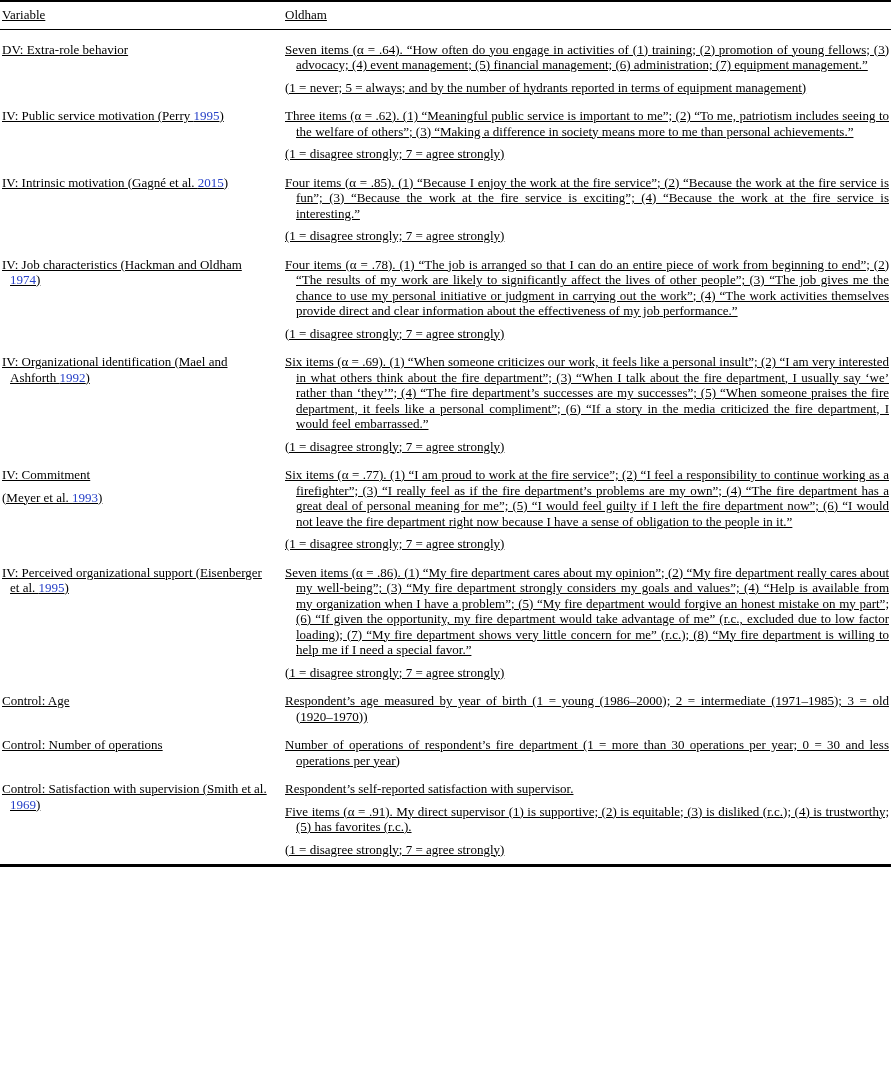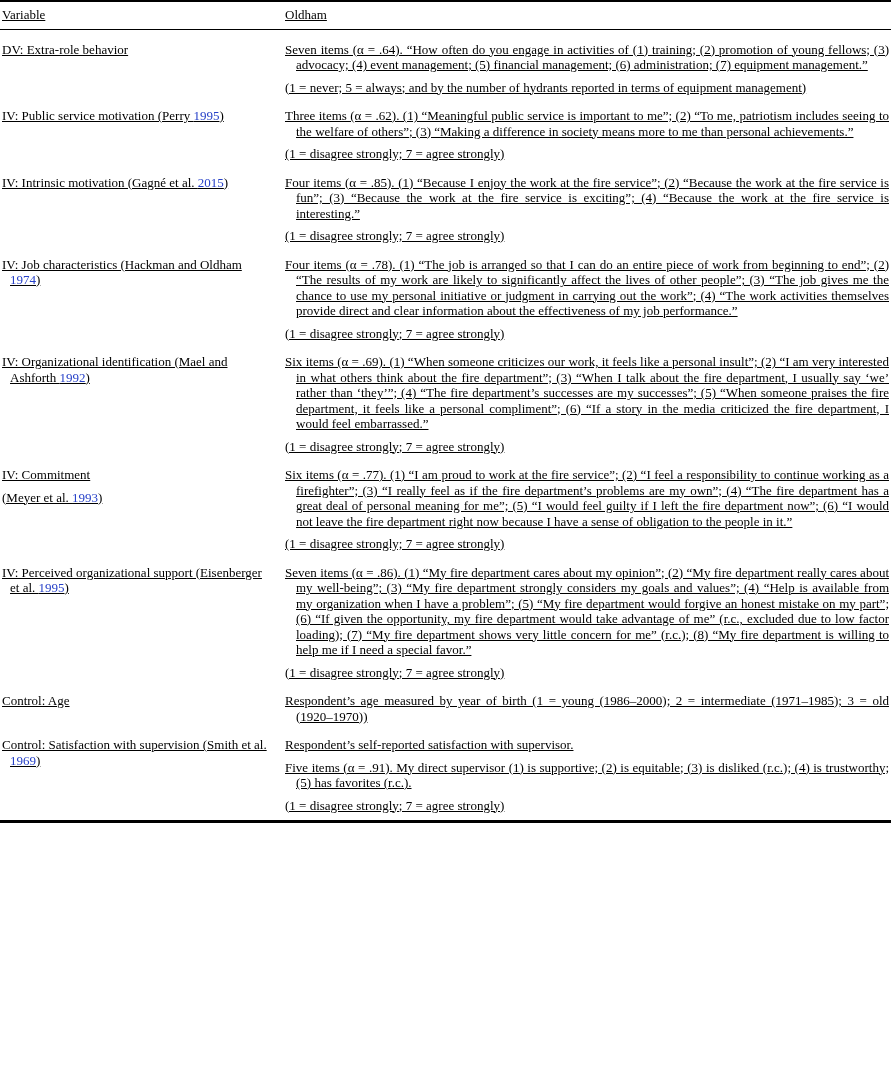--- a/index.html
+++ b/index.html
@@ -133,20 +133,28 @@
         <tr>
           <td class="var-cell">
             <p><span>Control: Age</span></p>
           </td>
           <td class="measure-cell">
             <p>Respondent’s age measured by year of birth (1 = young (1986–2000); 2 = intermediate (1971–1985); 3 = old (1920–1970))</p>
           </td>
         </tr>
         <tr>
           <td class="var-cell">
+            <p><span>Control: Number of operations</span></p>
+          </td>
+          <td class="measure-cell">
+            <p>Number of operations of respondent’s fire department (1 = more than 30 operations per year; 0 = 30 and less operations per year)</p>
+          </td>
+        </tr>
+        <tr>
+          <td class="var-cell">
             <p><span>Control: Satisfaction with supervision (Smith et al. </span><a href="#" class="cite-link">1969</a><span>)</span></p>
           </td>
           <td class="measure-cell">
             <p>Respondent’s self-reported satisfaction with supervisor.</p>
             <p>Five items (α = .91). My direct supervisor (1) is supportive; (2) is equitable; (3) is disliked (r.c.); (4) is trustworthy; (5) has favorites (r.c.).</p>
             <p>(1 = disagree strongly; 7 = agree strongly)</p>
           </td>
         </tr>
       </tbody>
   </table>

